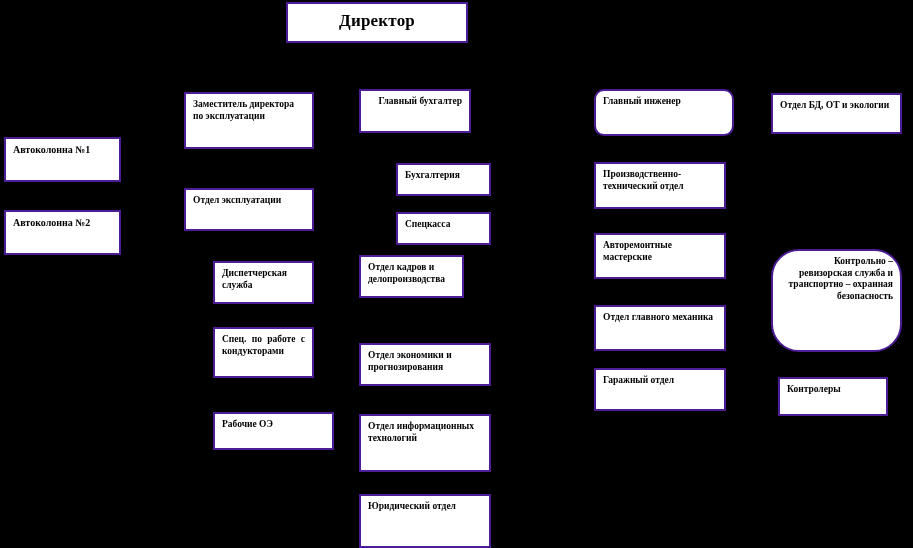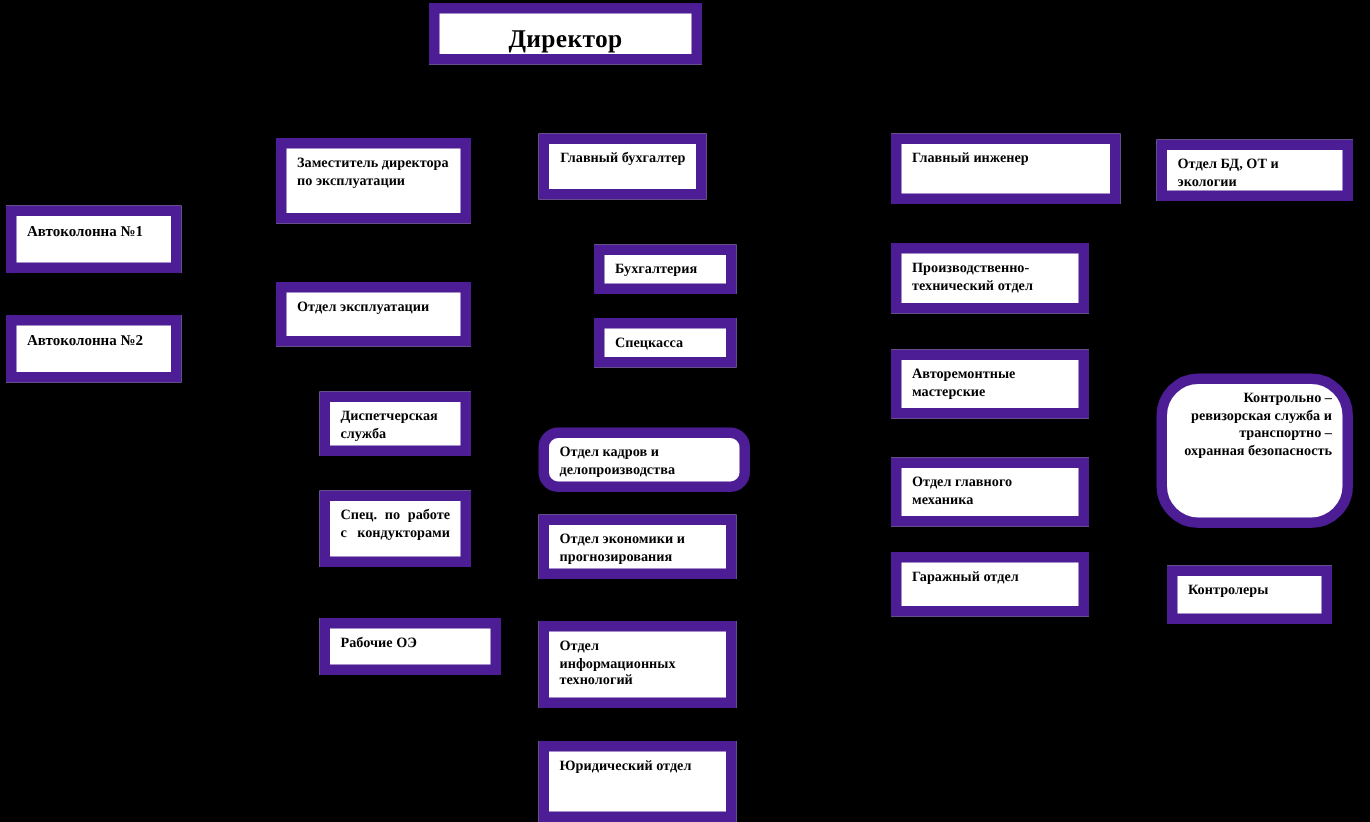--- a/index.html
+++ b/index.html
@@ -12,21 +12,21 @@
     width: 913px;
     height: 548px;
     background: #000000;
     overflow: hidden;
     font-family: "Liberation Serif", "DejaVu Serif", serif;
   }
   .node {
     position: absolute;
     box-sizing: border-box;
     background: #ffffff;
-    border: 7px solid #4c1d95;
+    border: 2px solid #4c1d95;
     color: #000000;
     font-weight: bold;
     line-height: 1.22;
     padding: 5px 7px 4px 7px;
     overflow: hidden;
   }
   .node-title {
     font-size: 17px;
     text-align: center;
     padding-top: 7px;
@@ -50,26 +50,26 @@
 
   <div class="node n-left sz-sm" style="left:165px; top:92px; width:130px; height:57px;">Заместитель директора по эксплуатации</div>
   <div class="node n-left sz-sm" style="left:165px; top:188px; width:130px; height:43px;">Отдел эксплуатации</div>
   <div class="node n-left sz-sm" style="left:194px; top:261px; width:101px; height:43px;">Диспетчерская служба</div>
   <div class="node n-just sz-sm" style="left:194px; top:327px; width:101px; height:51px;">Спец. по работе с кондукторами</div>
   <div class="node n-left sz-sm" style="left:194px; top:412px; width:121px; height:38px;">Рабочие ОЭ</div>
 
   <div class="node n-left sz-sm" style="left:340px; top:89px; width:112px; height:44px;text-align:right;">Главный бухгалтер</div>
   <div class="node n-left sz-sm" style="left:377px; top:163px; width:95px; height:33px;">Бухгалтерия</div>
   <div class="node n-left sz-sm" style="left:377px; top:212px; width:95px; height:33px;">Спецкасса</div>
-  <div class="node n-left sz-sm" style="left:340px; top:285px; width:141px; height:43px;border-radius:13px;">Отдел кадров и делопроизводства</div>
+  <div class="node n-left sz-sm" style="left:340px; top:255px; width:105px; height:43px;">Отдел кадров и делопроизводства</div>
   <div class="node n-left sz-sm" style="left:340px; top:343px; width:132px; height:43px;">Отдел экономики и прогнозирования</div>
   <div class="node n-left sz-sm" style="left:340px; top:414px; width:132px; height:58px;">Отдел информационных технологий</div>
   <div class="node n-left sz-sm" style="left:340px; top:494px; width:132px; height:54px;">Юридический отдел</div>
 
-  <div class="node n-left sz-sm" style="left:575px; top:89px; width:153px; height:47px;">Главный инженер</div>
+  <div class="node n-left sz-sm" style="left:575px; top:89px; width:140px; height:47px;border-radius:10px;">Главный инженер</div>
   <div class="node n-left sz-sm" style="left:575px; top:162px; width:132px; height:47px;">Производственно-технический отдел</div>
   <div class="node n-left sz-sm" style="left:575px; top:233px; width:132px; height:46px;">Авторемонтные мастерские</div>
   <div class="node n-left sz-sm" style="left:575px; top:305px; width:132px; height:46px;">Отдел главного механика</div>
   <div class="node n-left sz-sm" style="left:575px; top:368px; width:132px; height:43px;">Гаражный отдел</div>
 
   <div class="node n-left sz-sm" style="left:752px; top:93px; width:131px; height:41px;">Отдел БД, ОТ и экологии</div>
   <div class="node n-center sz-sm" style="left:752px; top:249px; width:131px; height:103px;">Контрольно – ревизорская служба и транспортно – охранная безопасность</div>
   <div class="node n-left sz-sm" style="left:759px; top:377px; width:110px; height:39px;">Контролеры</div>
 
 </div>

